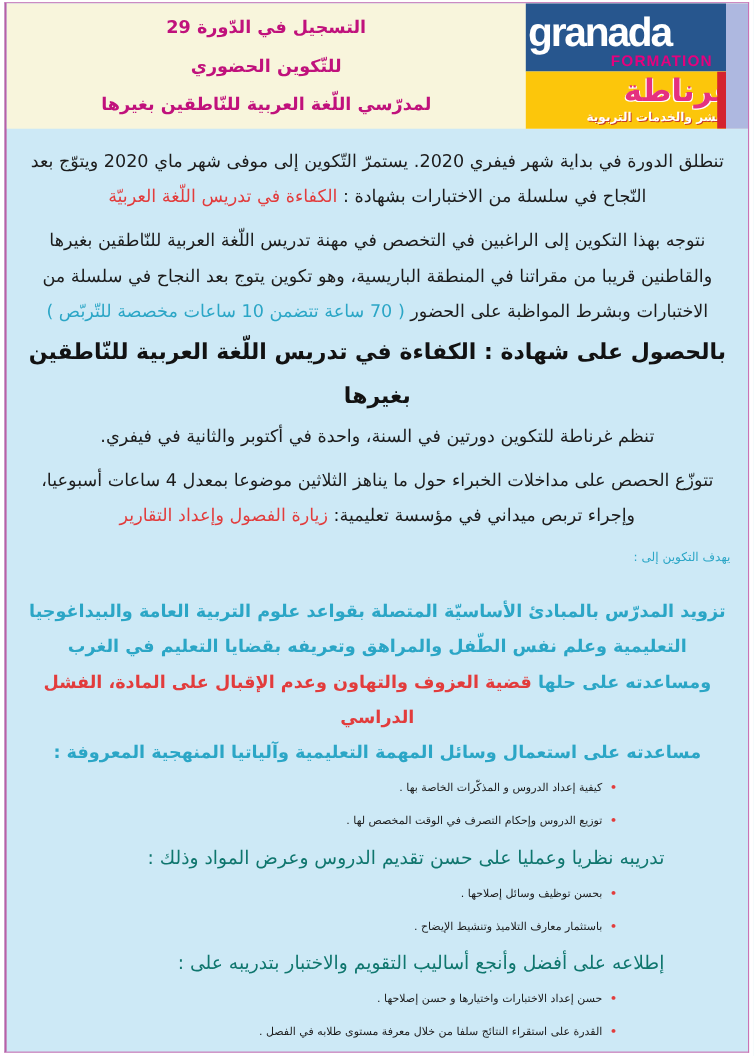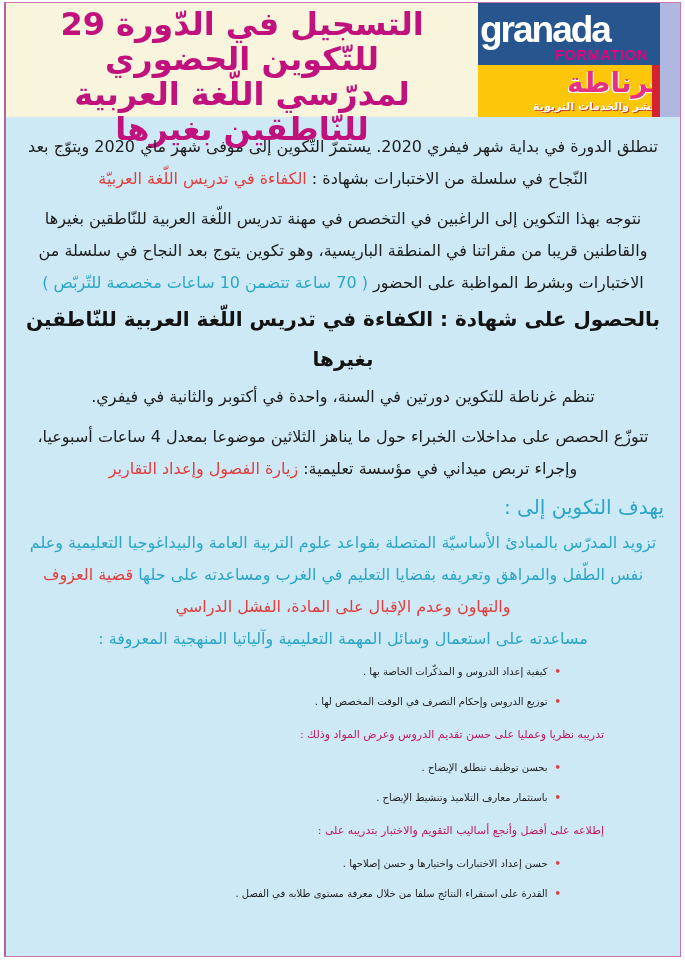--- a/index.html
+++ b/index.html
@@ -5,21 +5,21 @@
   html,body{margin:0;padding:0;background:#ffffff;}
   .page{width:685px;height:960px;background:#ffffff;position:relative;overflow:hidden;
         font-family:"DejaVu Sans",sans-serif;}
   .frame{position:absolute;top:2px;left:4px;right:4px;bottom:3px;
          border:1px solid #cb72b4;border-left:2px solid #b95fa6;
          background:#cde9f6;overflow:hidden;}
 
   
   .header{display:flex;height:114px;background:#f8f5dc;}
   .titles{flex:1;text-align:center;color:#c0117c;font-weight:bold;
-          font-size:32px;line-height:35px;padding-top:4px;direction:rtl;}
+          font-size:16px;line-height:35px;padding-top:4px;direction:rtl;}
   .logo-col{width:182px;display:flex;flex-direction:column;}
   .logo-blue{height:67px;background:#27568e;position:relative;overflow:hidden;}
   .logo-granada{position:absolute;top:2px;left:2px;right:0;color:#ffffff;font-weight:bold;
           font-size:37px;letter-spacing:-2px;line-height:50px;font-family:"Liberation Sans",sans-serif;}
   .logo-formation{position:absolute;bottom:2px;right:12px;color:#e6007e;font-weight:bold;
           font-size:14px;letter-spacing:1px;font-family:"Liberation Sans",sans-serif;}
   .logo-yellow{height:57px;background:#fcc60b;position:relative;overflow:hidden;}
   .logo-gharnata{position:absolute;top:1px;right:-8px;color:#e5317f;font-weight:bold;font-size:28px;
           text-shadow:1px 1px 0 #ffffff,-1px 1px 0 #ffffff;direction:rtl;}
   .logo-tagline{position:absolute;bottom:4px;right:-4px;color:#ffffff;font-size:11px;font-weight:bold;
@@ -28,22 +28,22 @@
   .lavender-strip{width:20px;background:#aeb8e0;}
 
   
   .content{direction:rtl;padding:6px 16px 0;color:#1c1c1c;font-size:16px;}
   .para{line-height:32px;margin:8px 0 0;text-align:center;}
   .red{color:#e23c3c;}
   .teal{color:#2ba6c6;}
   .big-bold{font-size:20px;font-weight:bold;color:#121212;line-height:40px;}
   .section-title{text-align:center;color:#2b3187;font-weight:bold;font-size:23px;
                  margin:12px 0 4px;line-height:32px;}
-  .goal-head{color:#2ba6c6;line-height:32px;margin:6px 0 0;font-size:20px;}
-  .sub{color:#be185d;padding-right:60px;line-height:32px;margin:2px 0 0;font-size:11px;}
+  .goal-head{color:#2ba6c6;line-height:32px;margin:6px 0 0;font-size:11px;}
+  .sub{color:#0f766e;padding-right:60px;line-height:32px;margin:2px 0 0;font-size:17px;}
   ul.bullets{list-style:none;margin:2px 0 0;padding:0 103px 0 0;}
   ul.bullets li{line-height:30px;font-size:10px;color:#1c1c1c;}
   .dot{color:#e23c3c;font-weight:bold;margin-left:7px;}
 </style>
 </head>
 <body>
 
 <div class="page">
   <div class="frame">
 
@@ -73,33 +73,33 @@
 
 
       <p class="para"><span>نتوجه بهذا التكوين إلى الراغبين في التخصص في مهنة تدريس اللّغة العربية للنّاطقين بغيرها والقاطنين قريبا من مقراتنا في المنطقة الباريسية، وهو تكوين يتوج بعد النجاح في سلسلة من الاختبارات وبشرط المواظبة على الحضور </span><span class="teal">( 70 ساعة تتضمن 10 ساعات مخصصة للتّربّص ) </span><span class="big-bold">بالحصول على شهادة : الكفاءة في تدريس اللّغة العربية للنّاطقين بغيرها</span></p>
 
       <p class="para" style="margin-top:2px;">تنظم غرناطة للتكوين دورتين في السنة، واحدة في أكتوبر والثانية في فيفري.</p>
 
       <p class="para"><span>تتوزّع الحصص على مداخلات الخبراء حول ما يناهز الثلاثين موضوعا بمعدل 4 ساعات أسبوعيا، وإجراء تربص ميداني في مؤسسة تعليمية:  </span><span class="red">زيارة الفصول وإعداد التقارير</span></p>
 
       <div class="goal-head">يهدف التكوين إلى :</div>
 
-      <p class="para teal" style="margin-top:4px;"><span>تزويد المدرّس بالمبادئ الأساسيّة المتصلة بقواعد علوم التربية العامة والبيداغوجيا التعليمية وعلم نفس الطّفل والمراهق وتعريفه بقضايا التعليم في الغرب ومساعدته على حلها </span><span class="red">قضية العزوف والتهاون وعدم الإقبال على المادة، الفشل الدراسي</span></p>
+      <p class="para teal" style="margin-top:17px;font-weight:bold;"><span>تزويد المدرّس بالمبادئ الأساسيّة المتصلة بقواعد علوم التربية العامة والبيداغوجيا التعليمية وعلم نفس الطّفل والمراهق وتعريفه بقضايا التعليم في الغرب ومساعدته على حلها </span><span class="red">قضية العزوف والتهاون وعدم الإقبال على المادة، الفشل الدراسي</span></p>
 
-      <div class="para teal" style="margin-top:0;">مساعدته على استعمال وسائل المهمة التعليمية وآلياتيا المنهجية المعروفة :</div>
+      <div class="para teal" style="margin-top:0;font-weight:bold;">مساعدته على استعمال وسائل المهمة التعليمية وآلياتيا المنهجية المعروفة :</div>
 
       <ul class="bullets">
         <li><span class="dot">•</span><span>كيفية إعداد الدروس و المذكّرات الخاصة بها .</span></li>
         <li><span class="dot">•</span><span>توزيع الدروس وإحكام التصرف في الوقت المخصص لها .</span></li>
       </ul>
 
       <div class="sub">تدريبه نظريا وعمليا على حسن تقديم الدروس وعرض المواد وذلك :</div>
 
       <ul class="bullets">
-        <li><span class="dot">•</span><span>بحسن توظيف تنطلق الإيضاح .</span></li>
+        <li><span class="dot">•</span><span>بحسن توظيف وسائل إصلاحها .</span></li>
         <li><span class="dot">•</span><span>باستثمار معارف التلاميذ وتنشيط الإيضاح .</span></li>
       </ul>
 
       <div class="sub">إطلاعه على أفضل وأنجع أساليب التقويم والاختبار بتدريبه على :</div>
 
       <ul class="bullets">
         <li><span class="dot">•</span><span>حسن إعداد الاختبارات واختيارها و حسن إصلاحها .</span></li>
         <li><span class="dot">•</span><span>القدرة على استقراء النتائج سلفا من خلال معرفة مستوى طلابه في الفصل .</span></li>
       </ul>
 

